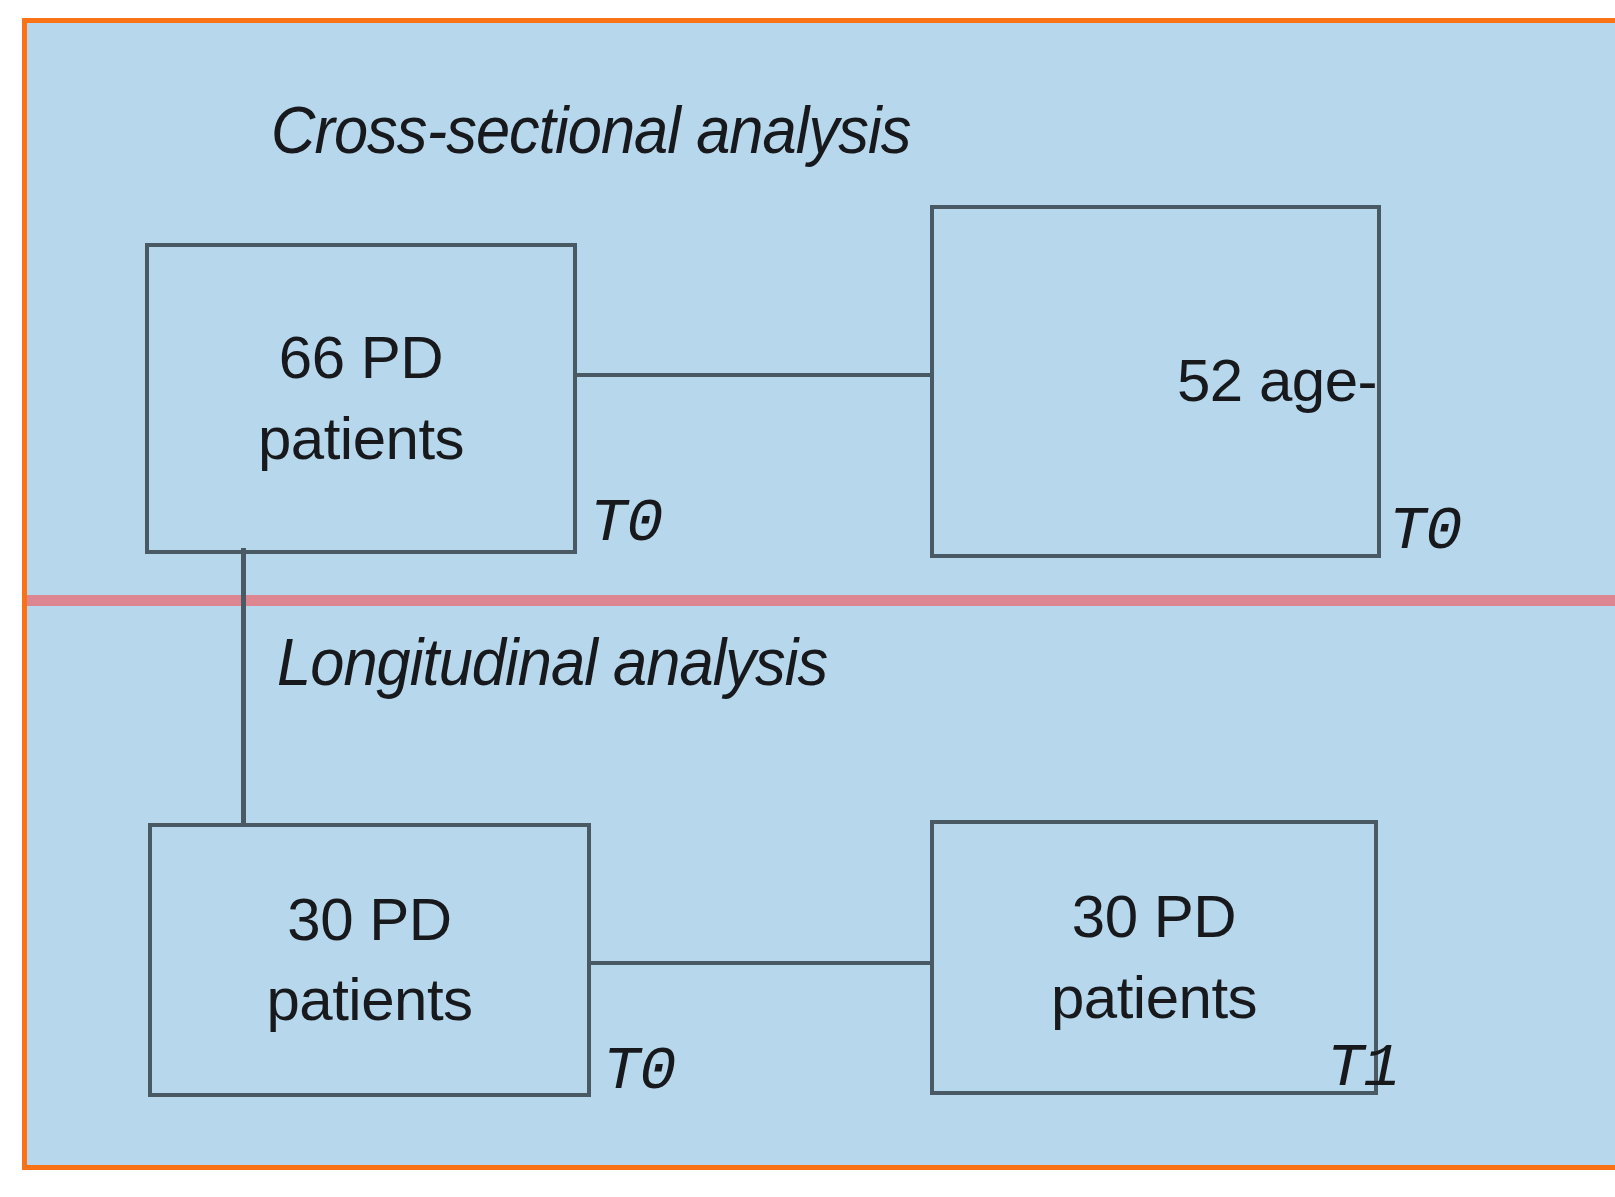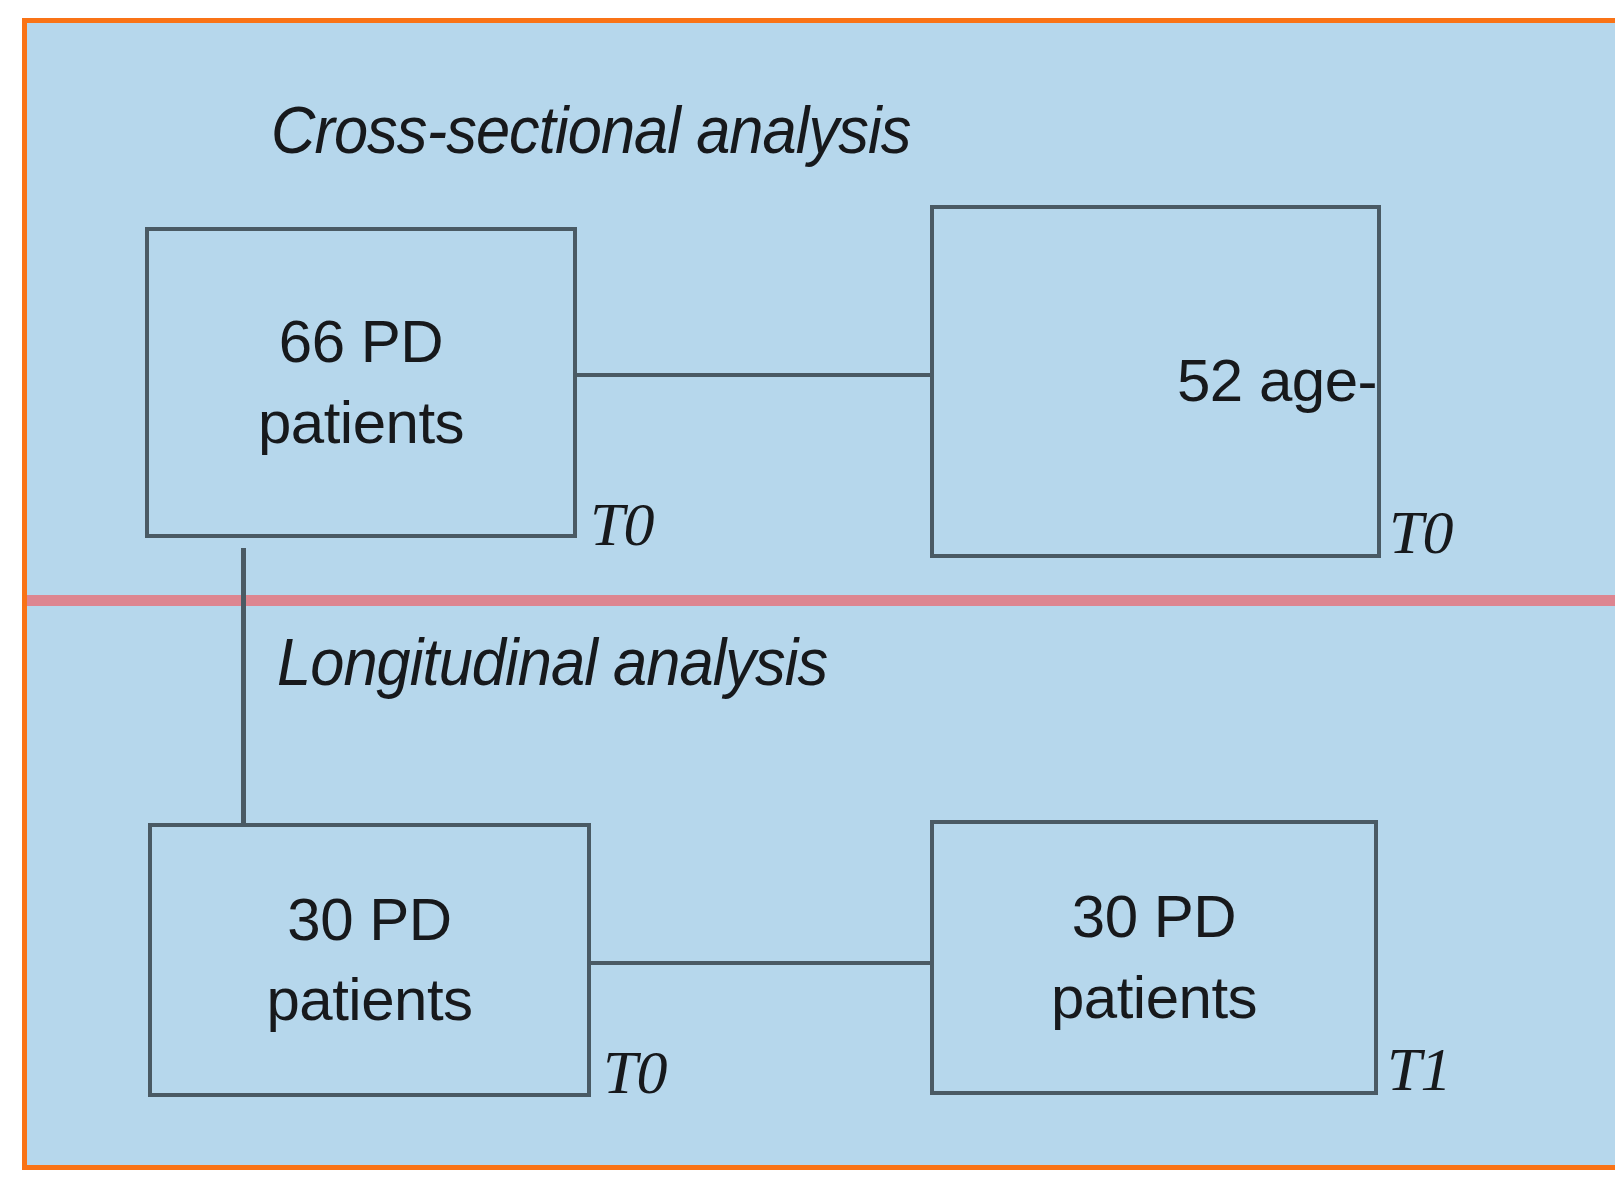--- a/index.html
+++ b/index.html
@@ -67,40 +67,40 @@
     justify-content: center;
     color: #17191c;
     font-size: 60px;
     line-height: 1.34;
     text-align: center;
     font-family: "Liberation Sans", sans-serif;
     letter-spacing: -0.5px;
   }
   .node-box .line { display: block; }
 
-  #box-pd-t0       { left: 118px; top: 204px; width: 432px; height: 311px; align-items: center; }
+  #box-pd-t0       { left: 118px; top: 220px; width: 432px; height: 311px; align-items: center; }
   #box-controls-t0 { left: 903px; top: 182px; width: 451px; height: 353px; align-items: flex-end; }
   #box-pd-long-t0  { left: 121px; top: 800px; width: 443px; height: 274px; }
   #box-pd-long-t1  { left: 903px; top: 797px; width: 448px; height: 275px; }
 
   
   .tp-label {
     position: absolute;
     font-style: italic;
     font-size: 62px;
     line-height: 1;
     color: #17191c;
     white-space: nowrap;
-    font-family: Liberation Serif, serif;
+    font-family: Liberation Mono, monospace;
     letter-spacing: -1px;
   }
   #tp-pd-t0       { left: 563px;  top: 470px; }
   #tp-controls-t0 { left: 1362px; top: 478px; }
   #tp-pd-long-t0  { left: 576px;  top: 1018px; }
-  #tp-pd-long-t1  { left: 1360px; top: 1015px; }
+  #tp-pd-long-t1  { left: 1300px; top: 1015px; }
 
   
   .connector-h {
     position: absolute;
     height: 4px;
     background: #4a5a64;
   }
   .connector-v {
     position: absolute;
     width: 5px;

